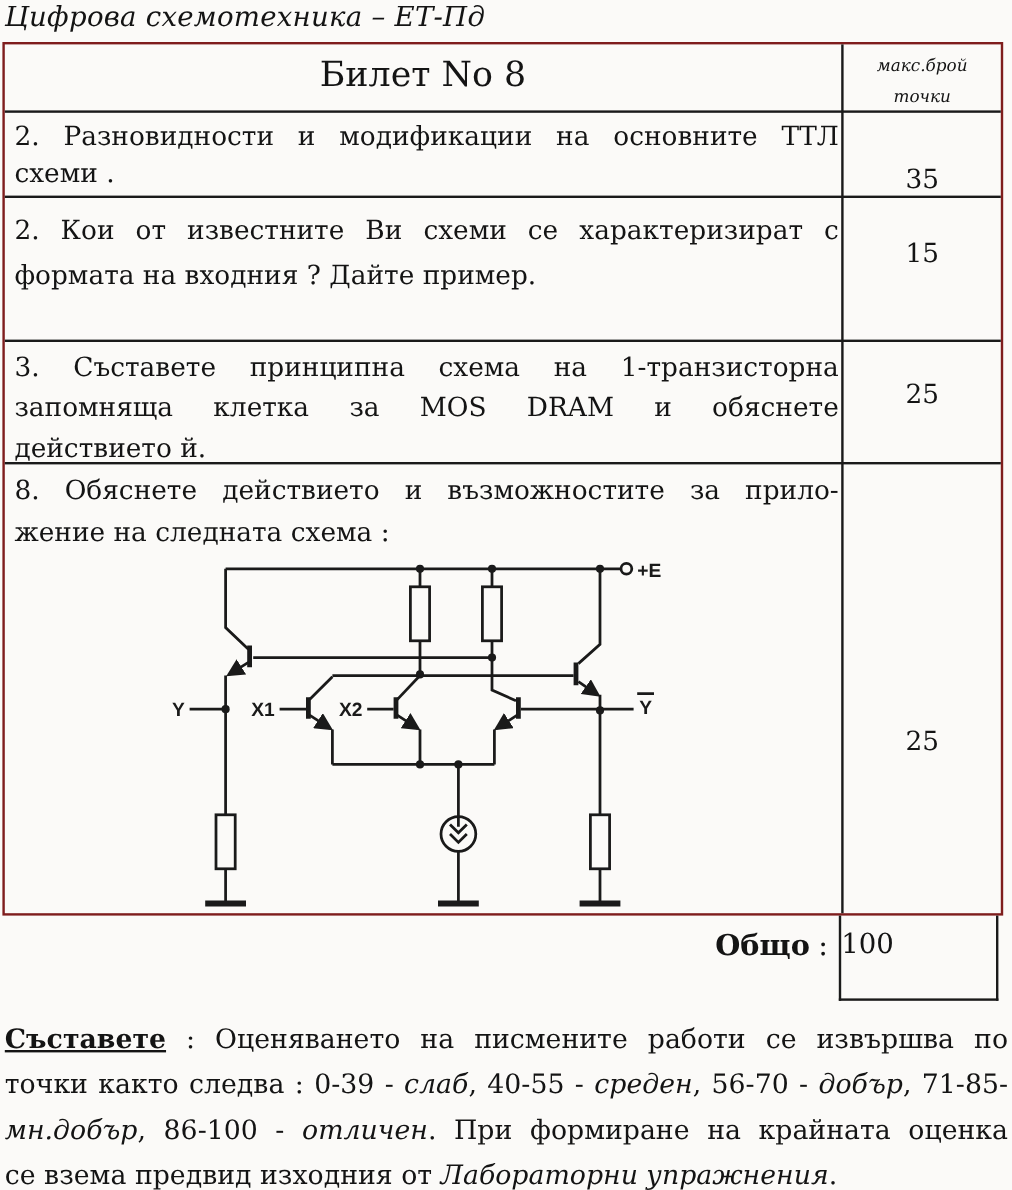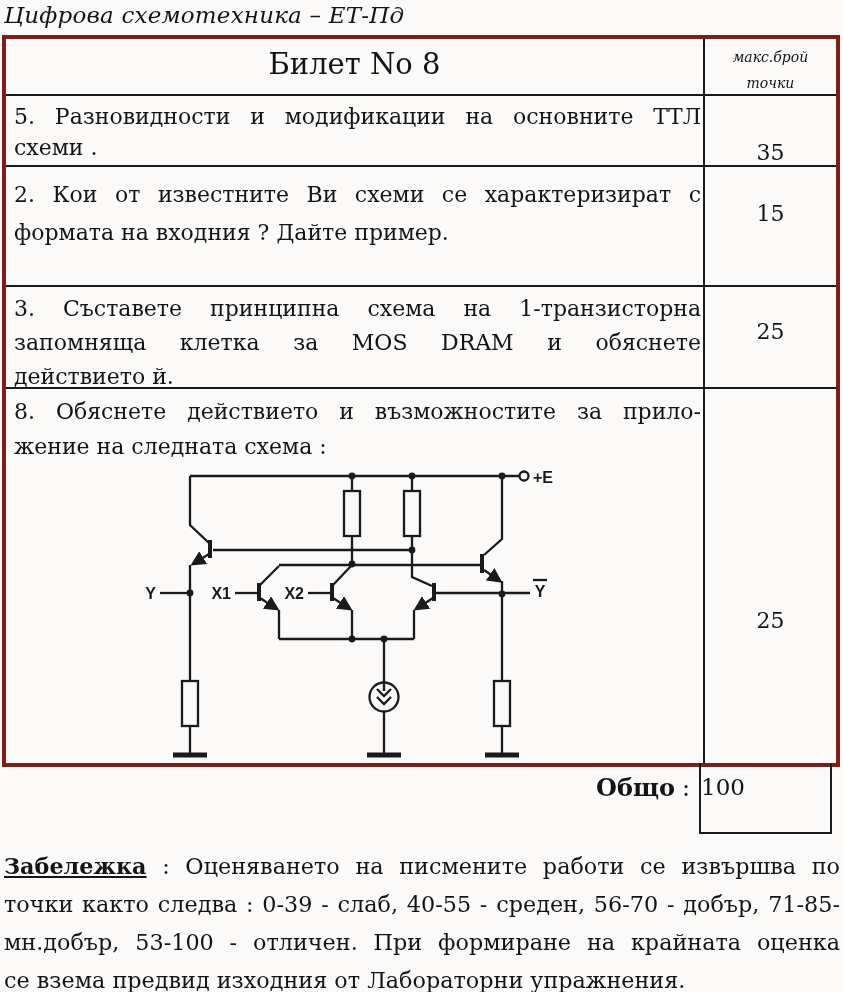--- a/index.html
+++ b/index.html
@@ -15,21 +15,21 @@
 
   .heading{
     position:absolute;left:4px;top:2px;
     font-style:italic;font-size:23px;letter-spacing:0.2px;
     white-space:nowrap;
   }
 
   .table-box{
     position:absolute;left:2px;top:35px;
     width:830px;height:724px;
-    border:4px solid #7f1d1d;
+    border:2px solid #7f1d1d;
   }
   .v-divider{
     position:absolute;left:697px;top:0;bottom:0;width:2px;background:#1a1a1a;
   }
   .h-border{position:absolute;left:0;right:0;height:2px;background:#1a1a1a;}
   .hb1{top:55px;} .hb2{top:126px;} .hb3{top:246px;} .hb4{top:348px;}
 
   .exam-title{
     position:absolute;left:0;top:8px;width:697px;
     text-align:center;font-size:29px;
@@ -67,21 +67,21 @@
   }
   .total-value{margin-top:11px;font-size:23px;}
 
   .note{
     position:absolute;left:4px;top:847px;width:836px;
     font-size:22.3px;line-height:38px;
   }
   .note .nline{text-align:justify;text-align-last:justify;}
   .note .tlast{text-align-last:left;}
   .s-bu{font-weight:bold;text-decoration:underline;}
-  .s-i{}
+  .s-i{font-style:italic;}
 
   svg .wire{stroke:#1a1a1a;stroke-width:2.3;fill:none;stroke-linecap:butt;}
   svg .bar{stroke:#1a1a1a;stroke-width:4;fill:none;}
   svg .gnd{stroke:#1a1a1a;stroke-width:5;fill:none;}
   svg .dot{fill:#1a1a1a;stroke:none;}
   svg .lbl{font-family:"Liberation Sans","DejaVu Sans",sans-serif;font-weight:bold;font-size:16px;fill:#1a1a1a;}
 </style>
 </head>
 <body>
 
@@ -97,21 +97,21 @@
     <div class="h-border hb4"></div>
 
     <div class="exam-title">Билет No 8</div>
 
     <div class="points-header">
       <div>макс.брой</div>
       <div>точки</div>
     </div>
 
     <div class="qblock q1">
-        <div class="tline">5. Разновидности и модификации на основните ТТЛ</div>
+        <div class="tline">2. Разновидности и модификации на основните ТТЛ</div>
         <div class="tline tlast">схеми .</div>
       </div>
     <div class="qblock q2">
         <div class="tline">2. Кои от известните Ви схеми се характеризират с</div>
         <div class="tline tlast">формата на входния ? Дайте пример.</div>
       </div>
     <div class="qblock q3">
         <div class="tline">3. Съставете принципна схема на 1-транзисторна</div>
         <div class="tline">запомняща клетка за MOS DRAM и обяснете</div>
         <div class="tline tlast">действието й.</div>
@@ -240,19 +240,19 @@
   </div>
 
   <div class="total-label">
     <span class="b">Общо</span><span class="c">:</span>
   </div>
   <div class="total-box">
     <div class="total-value">100</div>
   </div>
 
   <div class="note">
-      <div class="nline"><span class="s-bu">Забележка</span><span class="s-n"> : Оценяването на писмените работи се извършва по</span></div>
+      <div class="nline"><span class="s-bu">Съставете</span><span class="s-n"> : Оценяването на писмените работи се извършва по</span></div>
       <div class="nline"><span class="s-n">точки както следва :  0-39 - </span><span class="s-i">слаб</span><span class="s-n">, 40-55 - </span><span class="s-i">среден</span><span class="s-n">, 56-70 - </span><span class="s-i">добър</span><span class="s-n">, 71-85-</span></div>
-      <div class="nline"><span class="s-i">мн.добър</span><span class="s-n">, 53-100 - </span><span class="s-i">отличен</span><span class="s-n">. При формиране на крайната оценка</span></div>
+      <div class="nline"><span class="s-i">мн.добър</span><span class="s-n">, 86-100 - </span><span class="s-i">отличен</span><span class="s-n">. При формиране на крайната оценка</span></div>
       <div class="nline tlast"><span class="s-n">се взема предвид изходния от </span><span class="s-i">Лабораторни упражнения</span><span class="s-n">.</span></div>
     </div>
 
 </div>
 
 </body></html>

